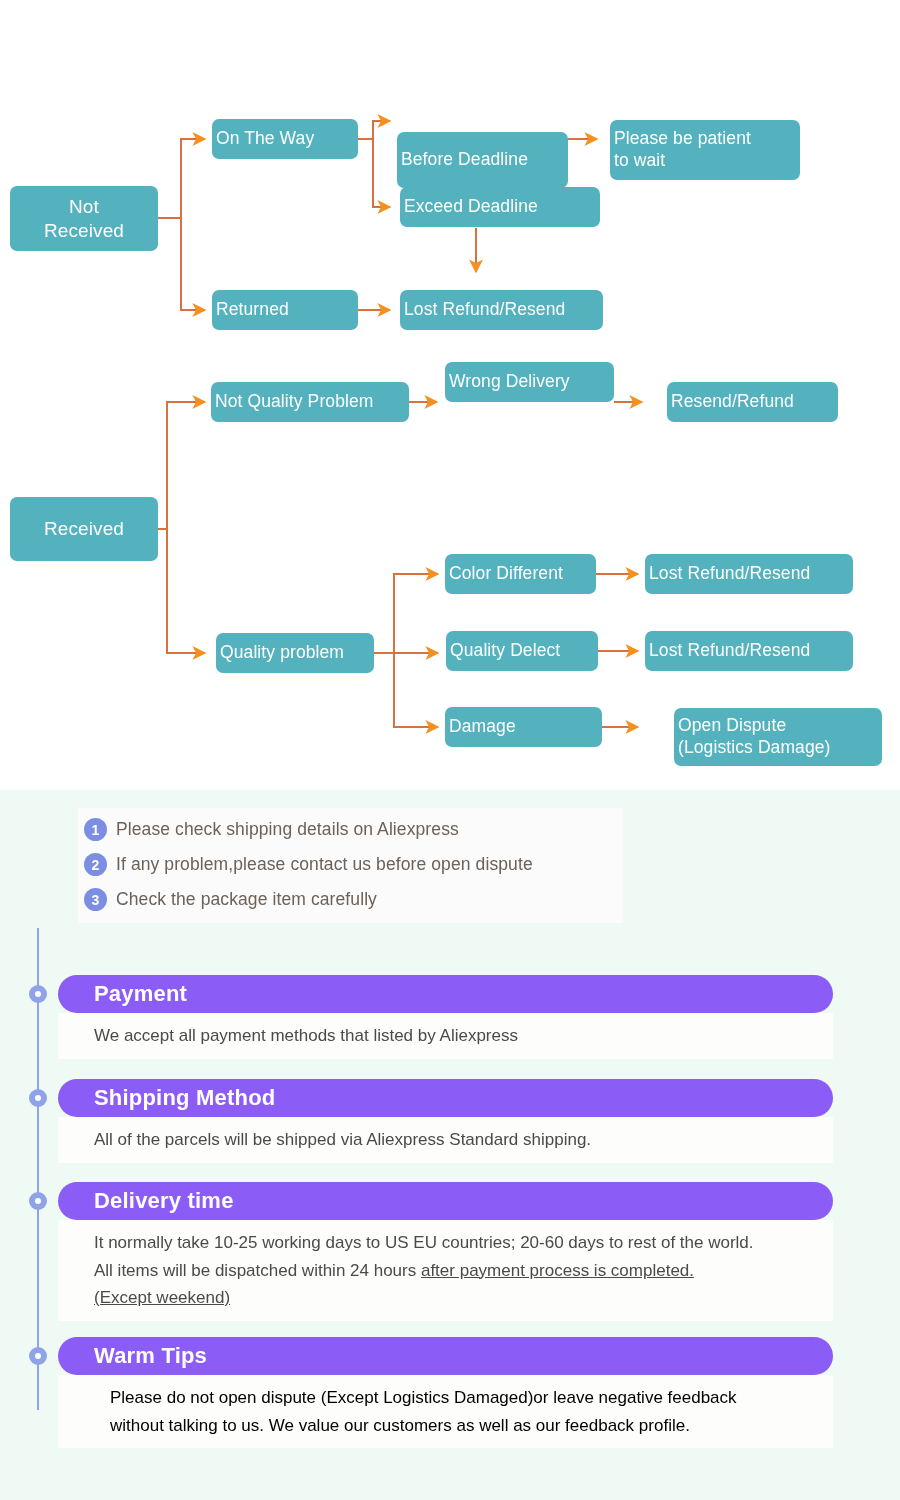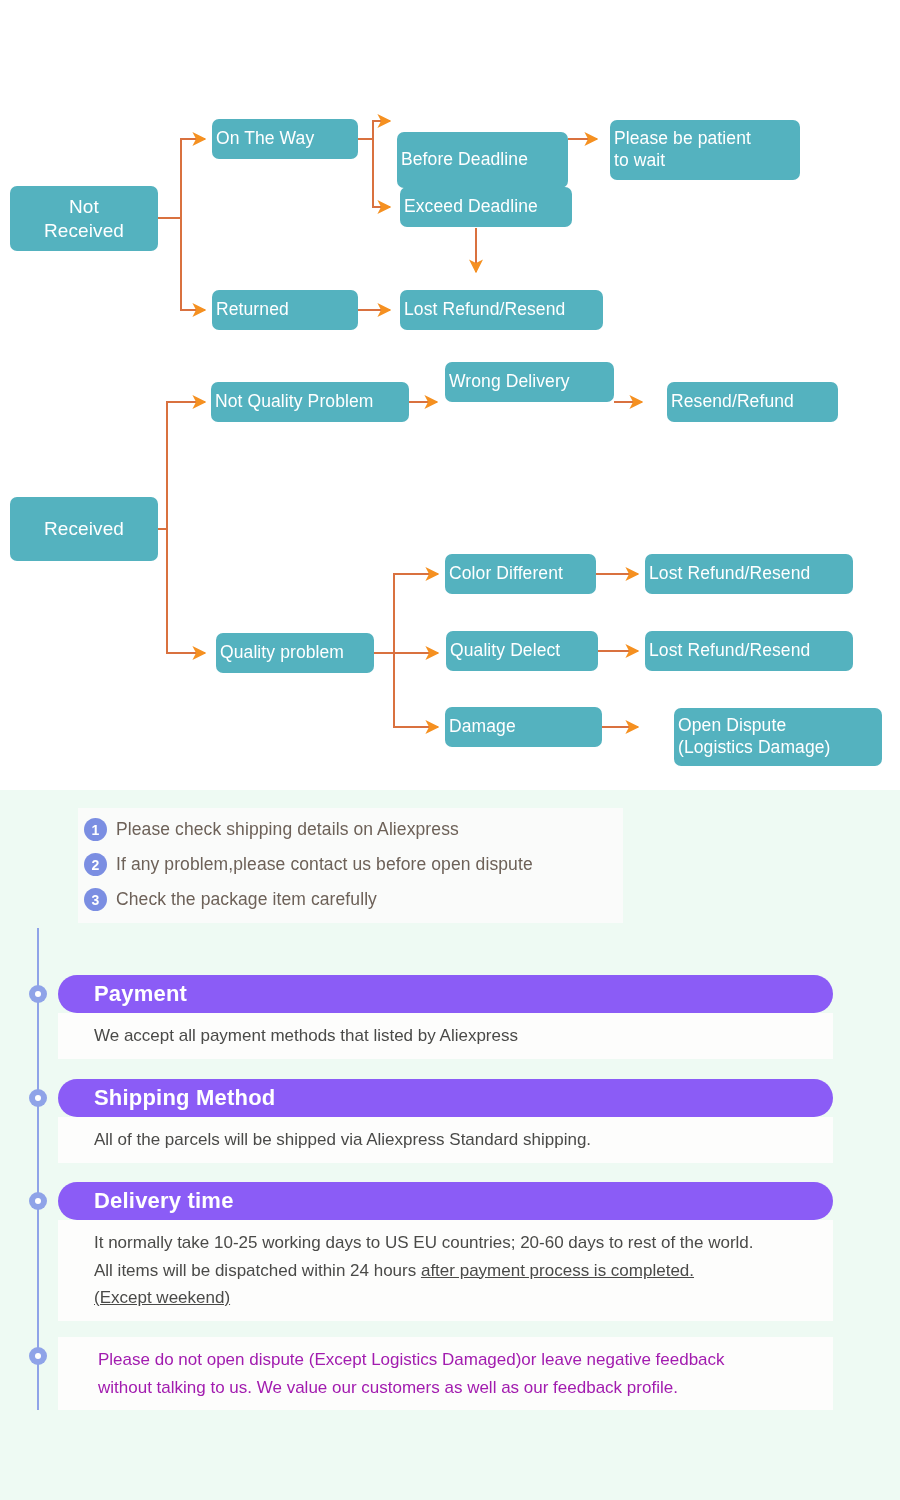--- a/index.html
+++ b/index.html
@@ -66,21 +66,21 @@
     display:flex;align-items:center;
     padding-left:36px;box-sizing:border-box;
     color:#ffffff;font-size:22px;font-weight:bold;letter-spacing:.2px;
   }
   .acc-body{
     background:#fdfdfc;
     padding:9px 0 9px 36px;
     box-sizing:border-box;
     font-size:17px;color:#4a4a48;line-height:1.62;
   }
-  .acc-body.warm{color:#a21caf;padding-left:40px;}
+  .acc-body.warm{color:#000000;padding-left:52px;}
   .u{text-decoration:underline;}
 </style>
 </head>
 <body>
 
 <div id="page">
 
   <div id="flow">
 
     <svg id="flow-svg" viewBox="0 0 900 790">
@@ -121,21 +121,21 @@
         <path d="M 602 727 L 638 727" marker-end="url(#ah)"></path>
       </g>
     </svg>
 
     <div class="node center" style="left:10px;top:186px;width:148px;height:65px;font-size:19px;">Not
 Received</div>
     <div class="node" style="left:212px;top:119px;width:146px;height:40px;">On The Way</div>
     <div class="node" style="left:397px;top:119px;width:171px;height:56px;margin-top:13px;">Before Deadline</div>
     <div class="node" style="left:610px;top:120px;width:190px;height:60px;">Please be patient
 to wait</div>
-    <div class="node" style="left:400px;top:187px;width:172px;height:40px;">Exceed Deadline</div>
+    <div class="node" style="left:400px;top:187px;width:200px;height:40px;">Exceed Deadline</div>
     <div class="node" style="left:212px;top:290px;width:146px;height:40px;">Returned</div>
     <div class="node" style="left:400px;top:290px;width:203px;height:40px;">Lost Refund/Resend</div>
 
     <div class="node center" style="left:10px;top:497px;width:148px;height:64px;font-size:19px;">Received</div>
     <div class="node" style="left:211px;top:382px;width:198px;height:40px;">Not Quality Problem</div>
     <div class="node" style="left:445px;top:362px;width:169px;height:40px;">Wrong Delivery</div>
     <div class="node" style="left:667px;top:382px;width:171px;height:40px;">Resend/Refund</div>
     <div class="node" style="left:216px;top:633px;width:158px;height:40px;">Quality problem</div>
     <div class="node" style="left:445px;top:554px;width:151px;height:40px;">Color Different</div>
     <div class="node" style="left:645px;top:554px;width:208px;height:40px;">Lost Refund/Resend</div>
@@ -190,20 +190,21 @@
     <div class="acc" style="top:392px;">
       <div class="acc-head">Delivery time</div>
       <div class="acc-body">
         <div>It normally take 10-25 working days to US EU countries; 20-60 days to rest of the world.</div>
         <div><span>All items will be dispatched within 24 hours </span><span class="u">after payment process is completed.</span></div>
         <div><span class="u">(Except weekend)</span></div>
       </div>
     </div>
 
     <div class="acc" style="top:547px;">
+      <div class="acc-head">Warm Tips</div>
       <div class="acc-body warm">
         <div>Please do not open dispute (Except Logistics Damaged)or leave negative feedback</div>
         <div> without talking to us. We value our customers as well as our feedback profile.</div>
       </div>
     </div>
 
   </div>
 </div>
 
 </body></html>

